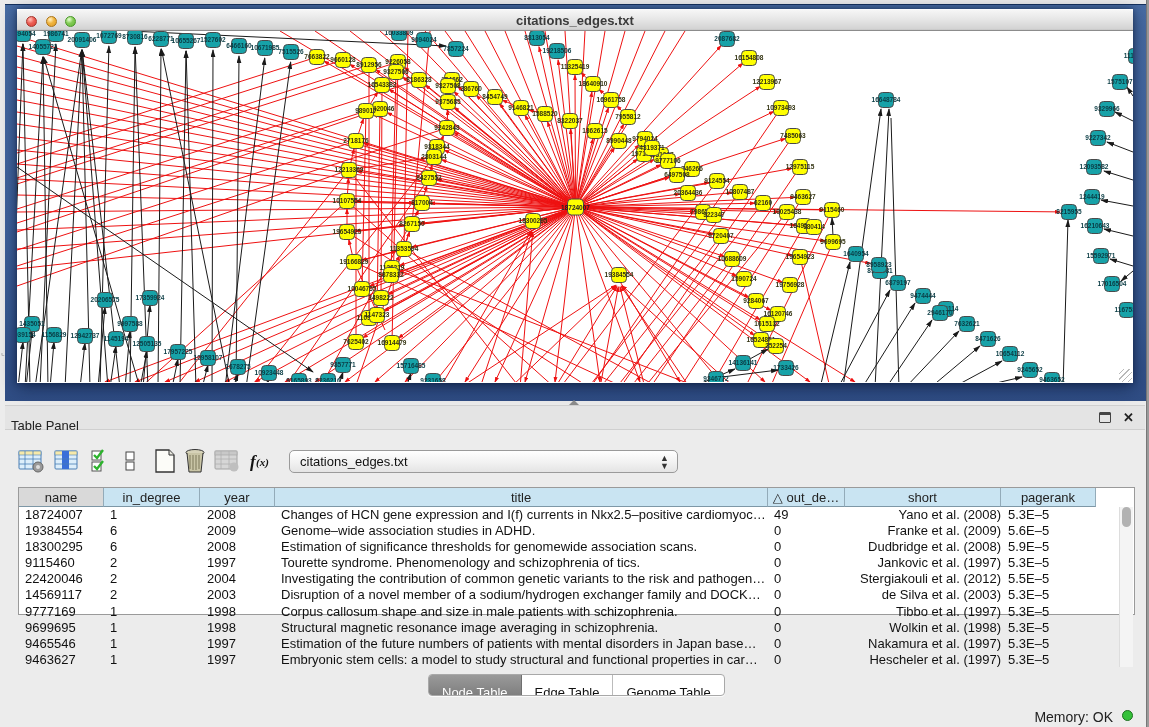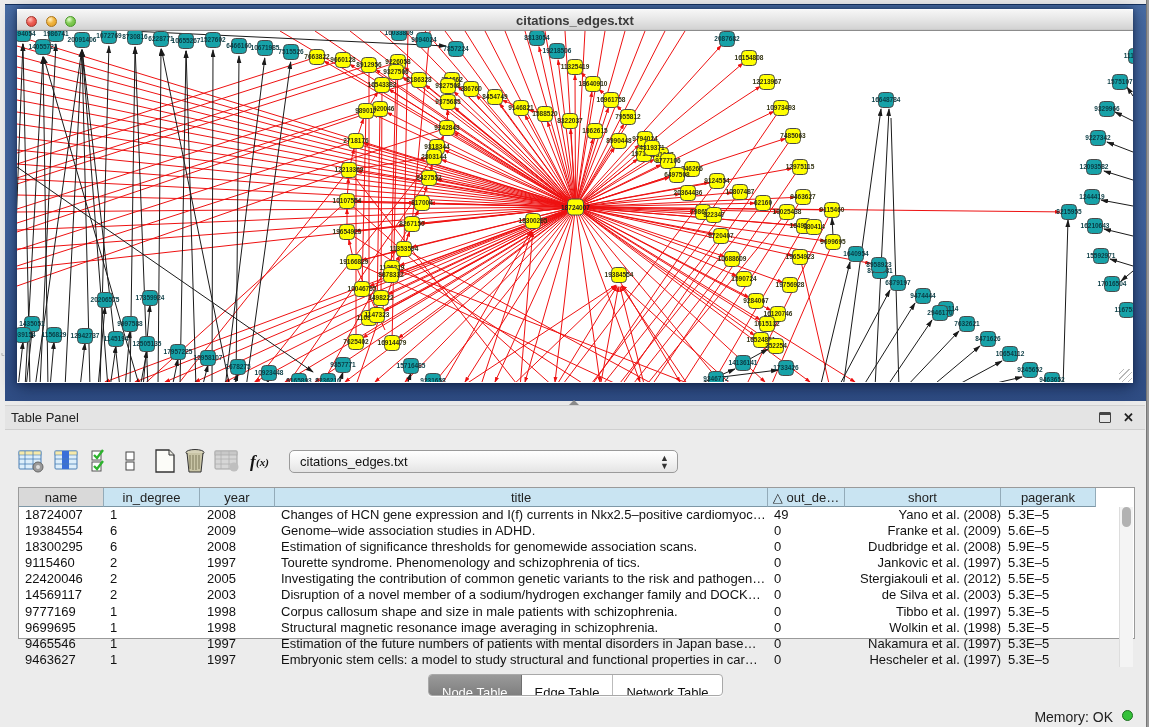--- a/index.html
+++ b/index.html
@@ -19,32 +19,32 @@
 #wtitle{position:absolute;top:3px;left:0;width:100%;text-align:center;font-size:13px;
  color:#3a3a3a;font-weight:700}
 #canvas{position:absolute;left:0;top:22px;width:1116px;height:352px;background:#fff;overflow:hidden}
 line.r{stroke:#ee1111;stroke-width:1}
 line.b{stroke:#1a1a1a;stroke-width:1}
 text.nl{font-size:6.5px;font-weight:600;font-family:"Liberation Sans",sans-serif;text-anchor:middle}
 #grip{position:absolute;right:1px;bottom:1px;width:13px;height:13px;
  background:repeating-linear-gradient(135deg,transparent 0 3px,#b9b9b9 3px 4px)}
 #tpbar{position:absolute;left:5px;top:405px;width:1140px;height:25px;background:#e4e4e4;
  border:1px solid #cfcfcf;border-left:none;border-right:none}
-#tpbar span{position:absolute;left:6px;top:4px;font-size:13px;color:#222}
+#tpbar span{position:absolute;left:6px;top:12px;font-size:13px;color:#222}
 #fbtn{position:absolute;right:34px;top:6px;width:12px;height:11px;border:1px solid #444;border-radius:1px}
 #fbtn:after{content:"";position:absolute;left:0px;top:0px;width:10px;height:2px;background:#444}
 #xbtn{position:absolute;right:11px;top:4px;font-size:13px;font-weight:700;color:#222}
 #divtri{position:absolute;left:569px;top:400px;width:0;height:0;
  border-left:5px solid transparent;border-right:5px solid transparent;border-bottom:5px solid #8a8a8a}
 #toolbar{position:absolute;left:5px;top:430px;width:1140px;height:52px;background:#ececec}
 #combo{position:absolute;left:289px;top:450px;width:389px;height:23px;border:1px solid #9a9a9a;
  border-radius:5px;background:linear-gradient(180deg,#ffffff,#f0f0f0 60%,#e4e4e4);
  font-size:13px;color:#111;line-height:21px;padding-left:10px}
 #combo .ud{position:absolute;right:8px;top:2.5px;font-size:9px;color:#333;line-height:8.5px}
-#tblbox{position:absolute;left:18px;top:487px;width:1117px;height:152px;background:#fff;
+#tblbox{position:absolute;left:18px;top:487px;width:1117px;height:128px;background:#fff;
  border:1px solid #9a9a9a}
 .th{position:absolute;top:0;height:19px;font-size:13px;color:#222;text-align:center;
  background:#c9e4f2;border-right:1px solid #93abb9;border-bottom:1px solid #7d97a6;line-height:19px}
 #h0{left:0;width:85px;background:#d9d9d9}
 #h1{left:85px;width:96px}
 #h2{left:181px;width:75px}
 #h3{left:256px;width:493px}
 #h4{left:749px;width:77px}
 #h5{left:826px;width:156px}
 #h6{left:982px;width:95px}
@@ -759,21 +759,21 @@
         <span class="c1">2</span>
         <span class="c2">1997</span>
         <span class="c3">Tourette syndrome. Phenomenology and schizophrenia of tics.</span>
         <span class="c4">0</span>
         <span class="c5">Jankovic et al. (1997)</span>
         <span class="c6">5.3E–5</span>
       </div>
 <div class="tr">
         <span class="c0">22420046</span>
         <span class="c1">2</span>
-        <span class="c2">2005</span>
+        <span class="c2">2004</span>
         <span class="c3">Investigating the contribution of common genetic variants to the risk and pathogen…</span>
         <span class="c4">0</span>
         <span class="c5">Stergiakouli et al. (2012)</span>
         <span class="c6">5.5E–5</span>
       </div>
 <div class="tr">
         <span class="c0">14569117</span>
         <span class="c1">2</span>
         <span class="c2">2003</span>
         <span class="c3">Disruption of a novel member of a sodium/hydrogen exchanger family and DOCK…</span>
@@ -818,15 +818,15 @@
         <span class="c6">5.3E–5</span>
       </div>
   </div>
   <div id="vsb">
       <div class="thumb"></div>
     </div>
 </div>
 <div id="tabs">
     <div class="seg sel">Node Table</div>
     <div class="seg">Edge Table</div>
-    <div class="seg">Network Table</div>
+    <div class="seg">Genome Table</div>
   </div>
 <div id="mem">Memory: OK</div>
 <div id="memdot"></div>
 </body></html>

